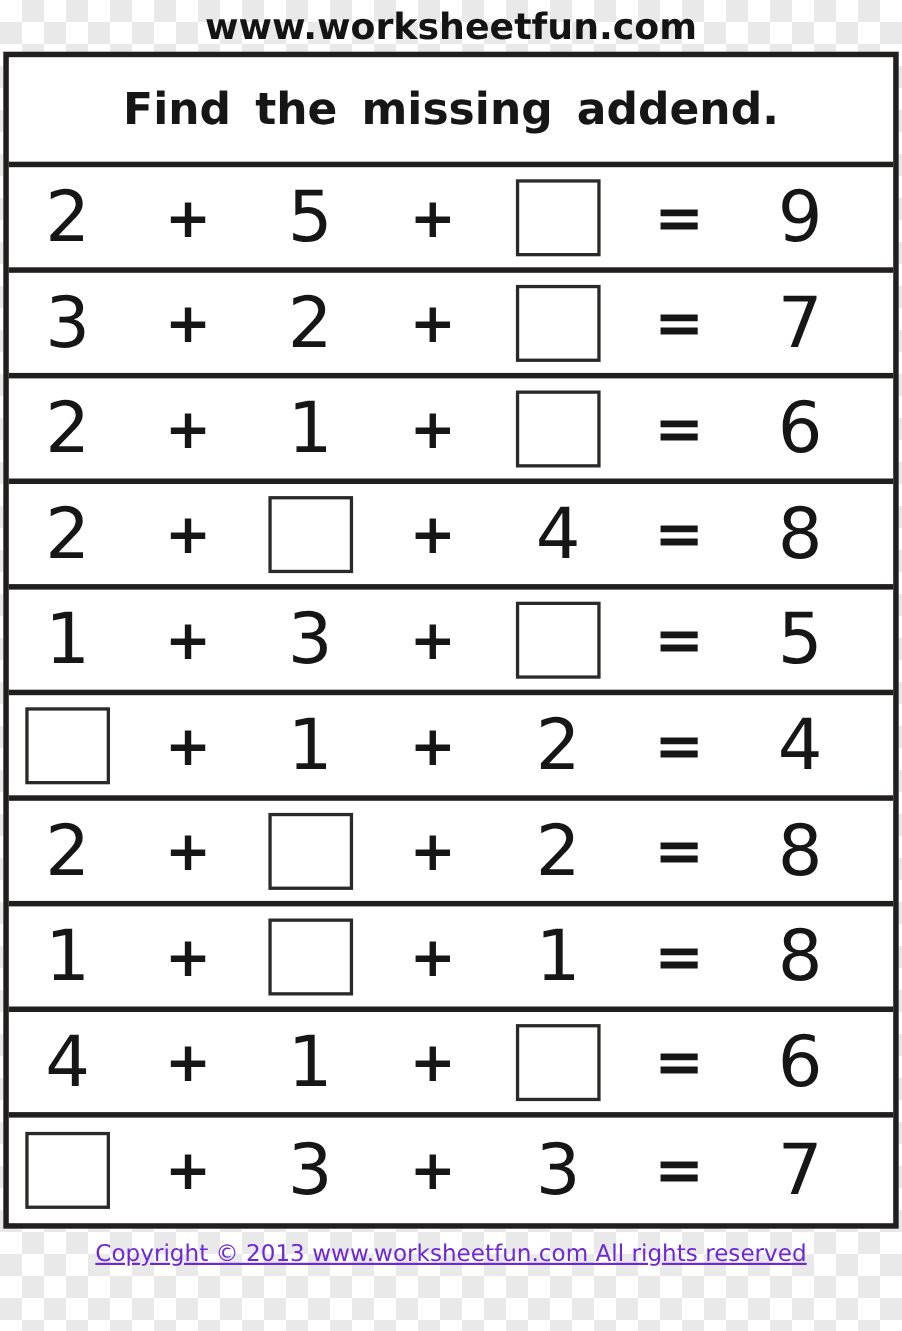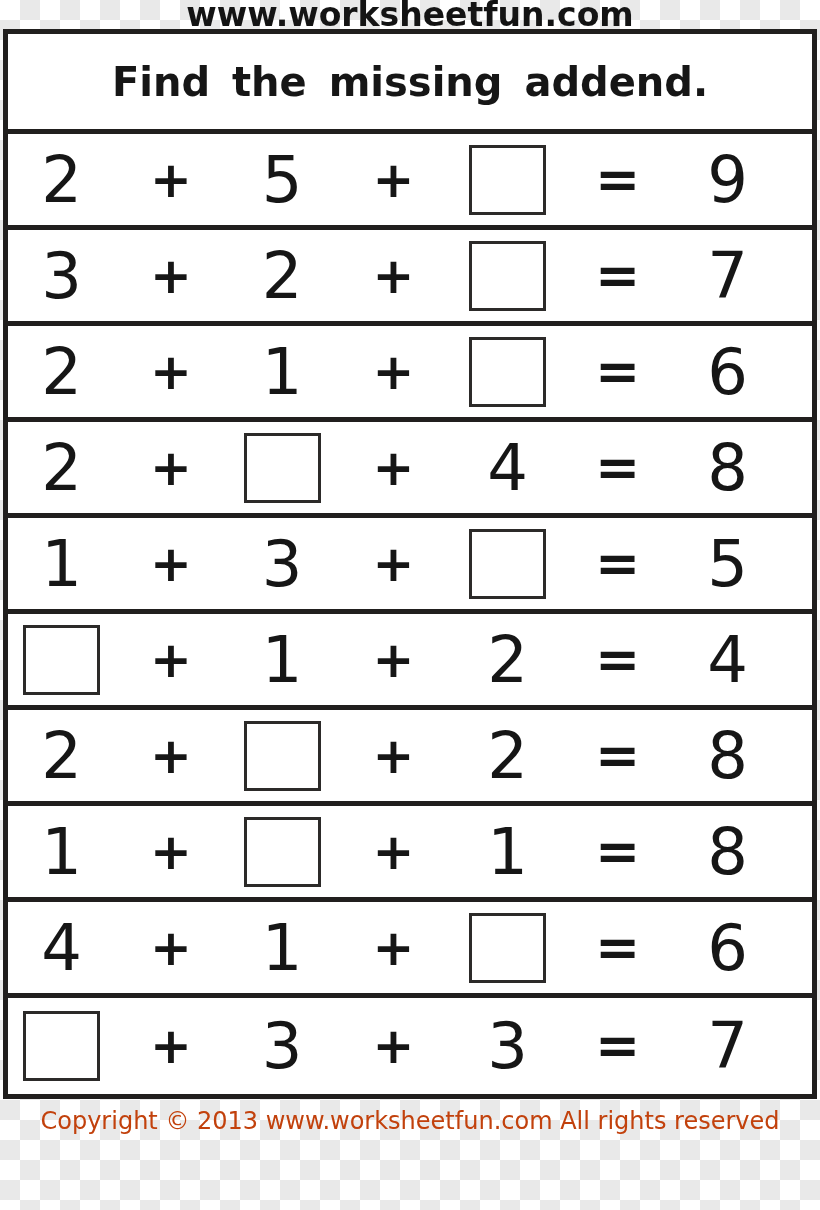--- a/index.html
+++ b/index.html
@@ -12,21 +12,21 @@
   html,body{ margin:0; padding:0; }
   body{
     width:820px; height:1210px;
     font-family:"DejaVu Sans","Liberation Sans",sans-serif;
     color:var(--ink);
     
     background:conic-gradient(var(--checker) 25%, #fff 0 50%, var(--checker) 0 75%, #fff 0) 0 0 / 40px 40px;
     overflow:hidden;
   }
   .site-header{
-    height:29px;
+    height:47px;
     display:flex; align-items:center; justify-content:center;
     font-size:33px; font-weight:600; letter-spacing:0px;
     color:#141414;
   }
   .sheet{
     margin:0 3px;
     border:5px solid var(--frame);
     background:var(--paper);
   }
   .title-row{
@@ -53,22 +53,23 @@
   .cell.eq{ font-size:54px; font-weight:700; }
   .box{
     width:77px; height:70px;
     border:3px solid #2c2a29;
     background:var(--paper);
     display:inline-block;
   }
   .footer{
     height:43px;
     display:flex; align-items:center; justify-content:center;
-    font-size:24px; font-weight:500; letter-spacing:0px;
-    color:#c2410c;
+    font-size:21px; font-weight:500; letter-spacing:0px;
+    color:#6d28d9;
+    text-decoration:underline;
   }
 </style>
 </head>
 <body>
 
 <div class="page">
 
   <div class="site-header">www.worksheetfun.com</div>
 
   <div class="sheet">

